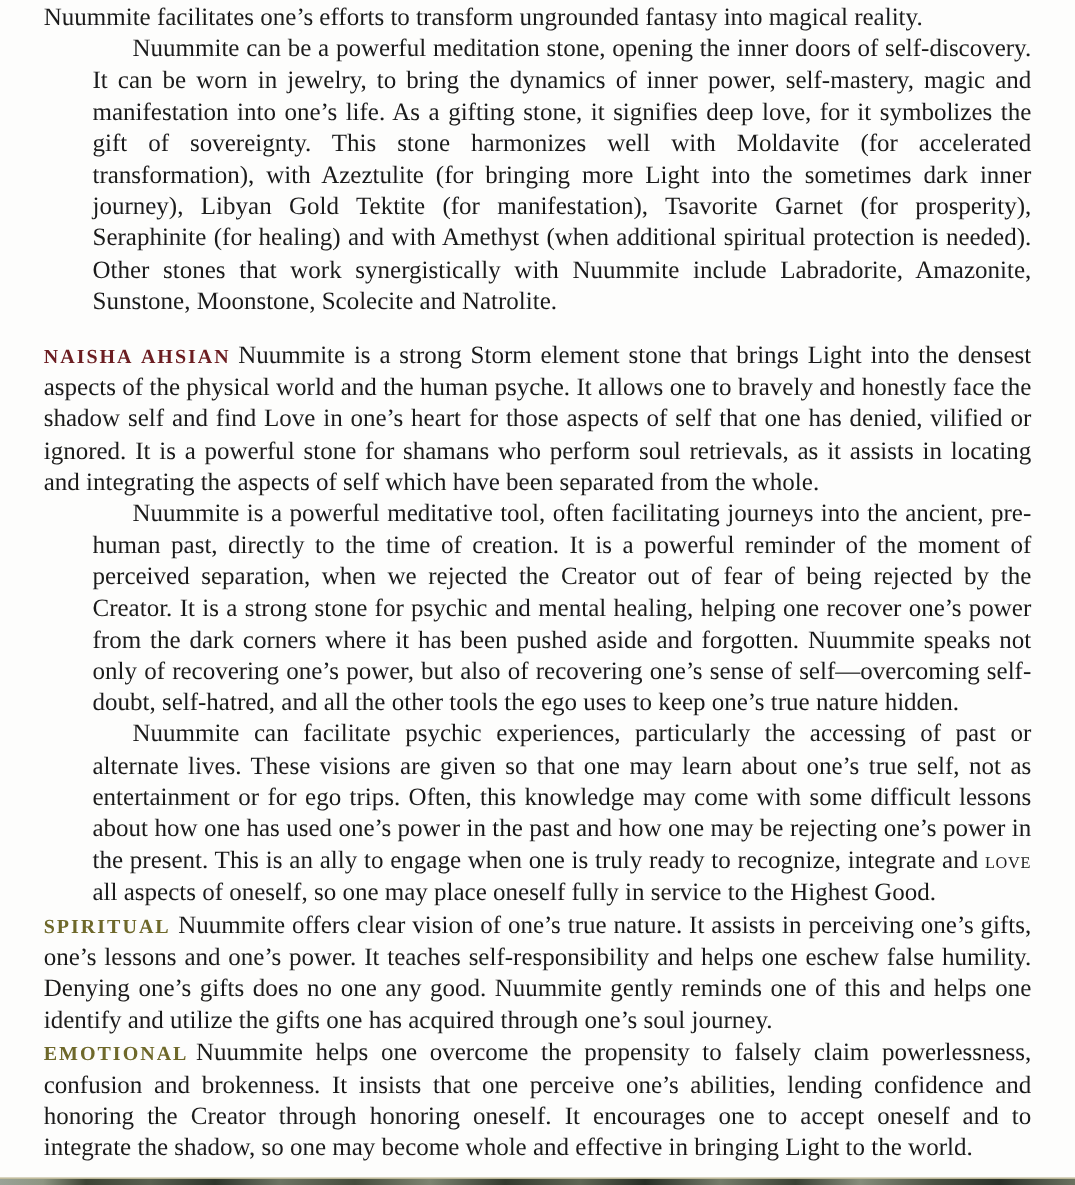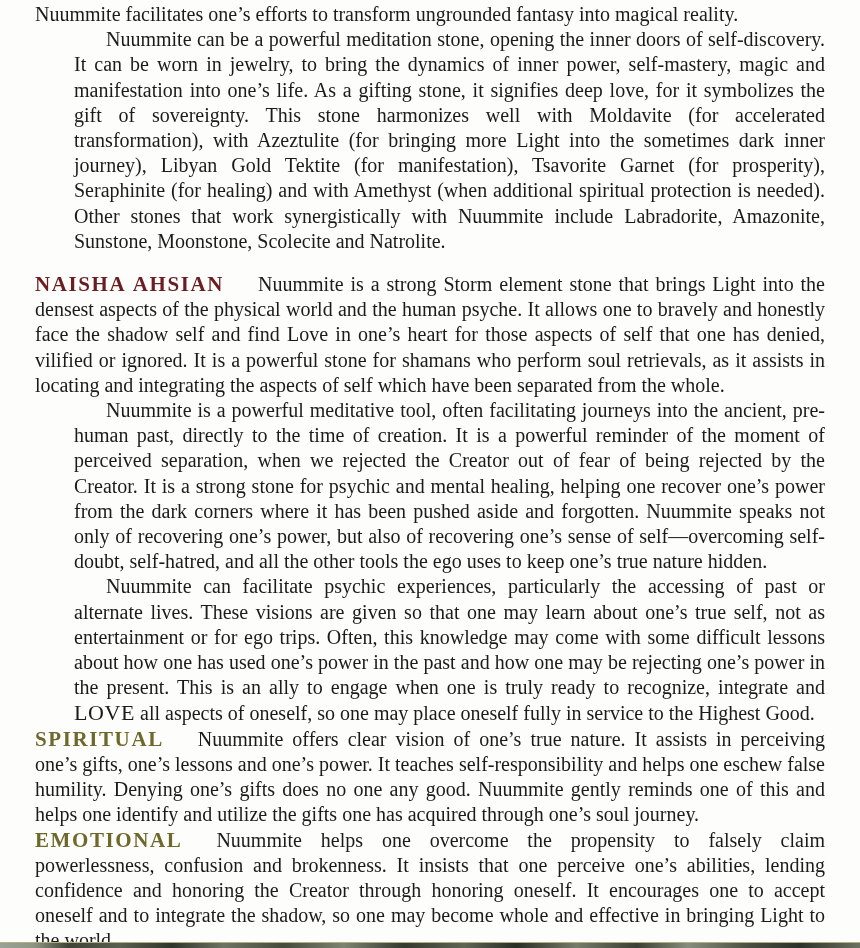--- a/index.html
+++ b/index.html
@@ -28,27 +28,27 @@
     font-size: 20px;
     line-height: 25.2px;
     color: var(--ink);
     text-align: justify;
   }
   p.para { margin: 0; }
   p.para.indent { text-indent: 32px; margin-left: 39px; }
   p.para.space-before { margin-top: 18px; }
   .run-in-heading {
     font-weight: bold;
-    font-size: 21px;
+    font-size: 16px;
     letter-spacing: 1.6px;
-    margin-right: 34px;
+    margin-right: 6px;
     white-space: nowrap;
   }
   .smallcaps {
-    font-size: 22px;
+    font-size: 13px;
     letter-spacing: 0.6px;
   }
   .photo-top-edge {
     position: absolute;
     left: 0;
     right: 0;
     bottom: 0;
     height: 6px;
     border-top: 1px solid #b5ae85;
     background: linear-gradient(90deg,

